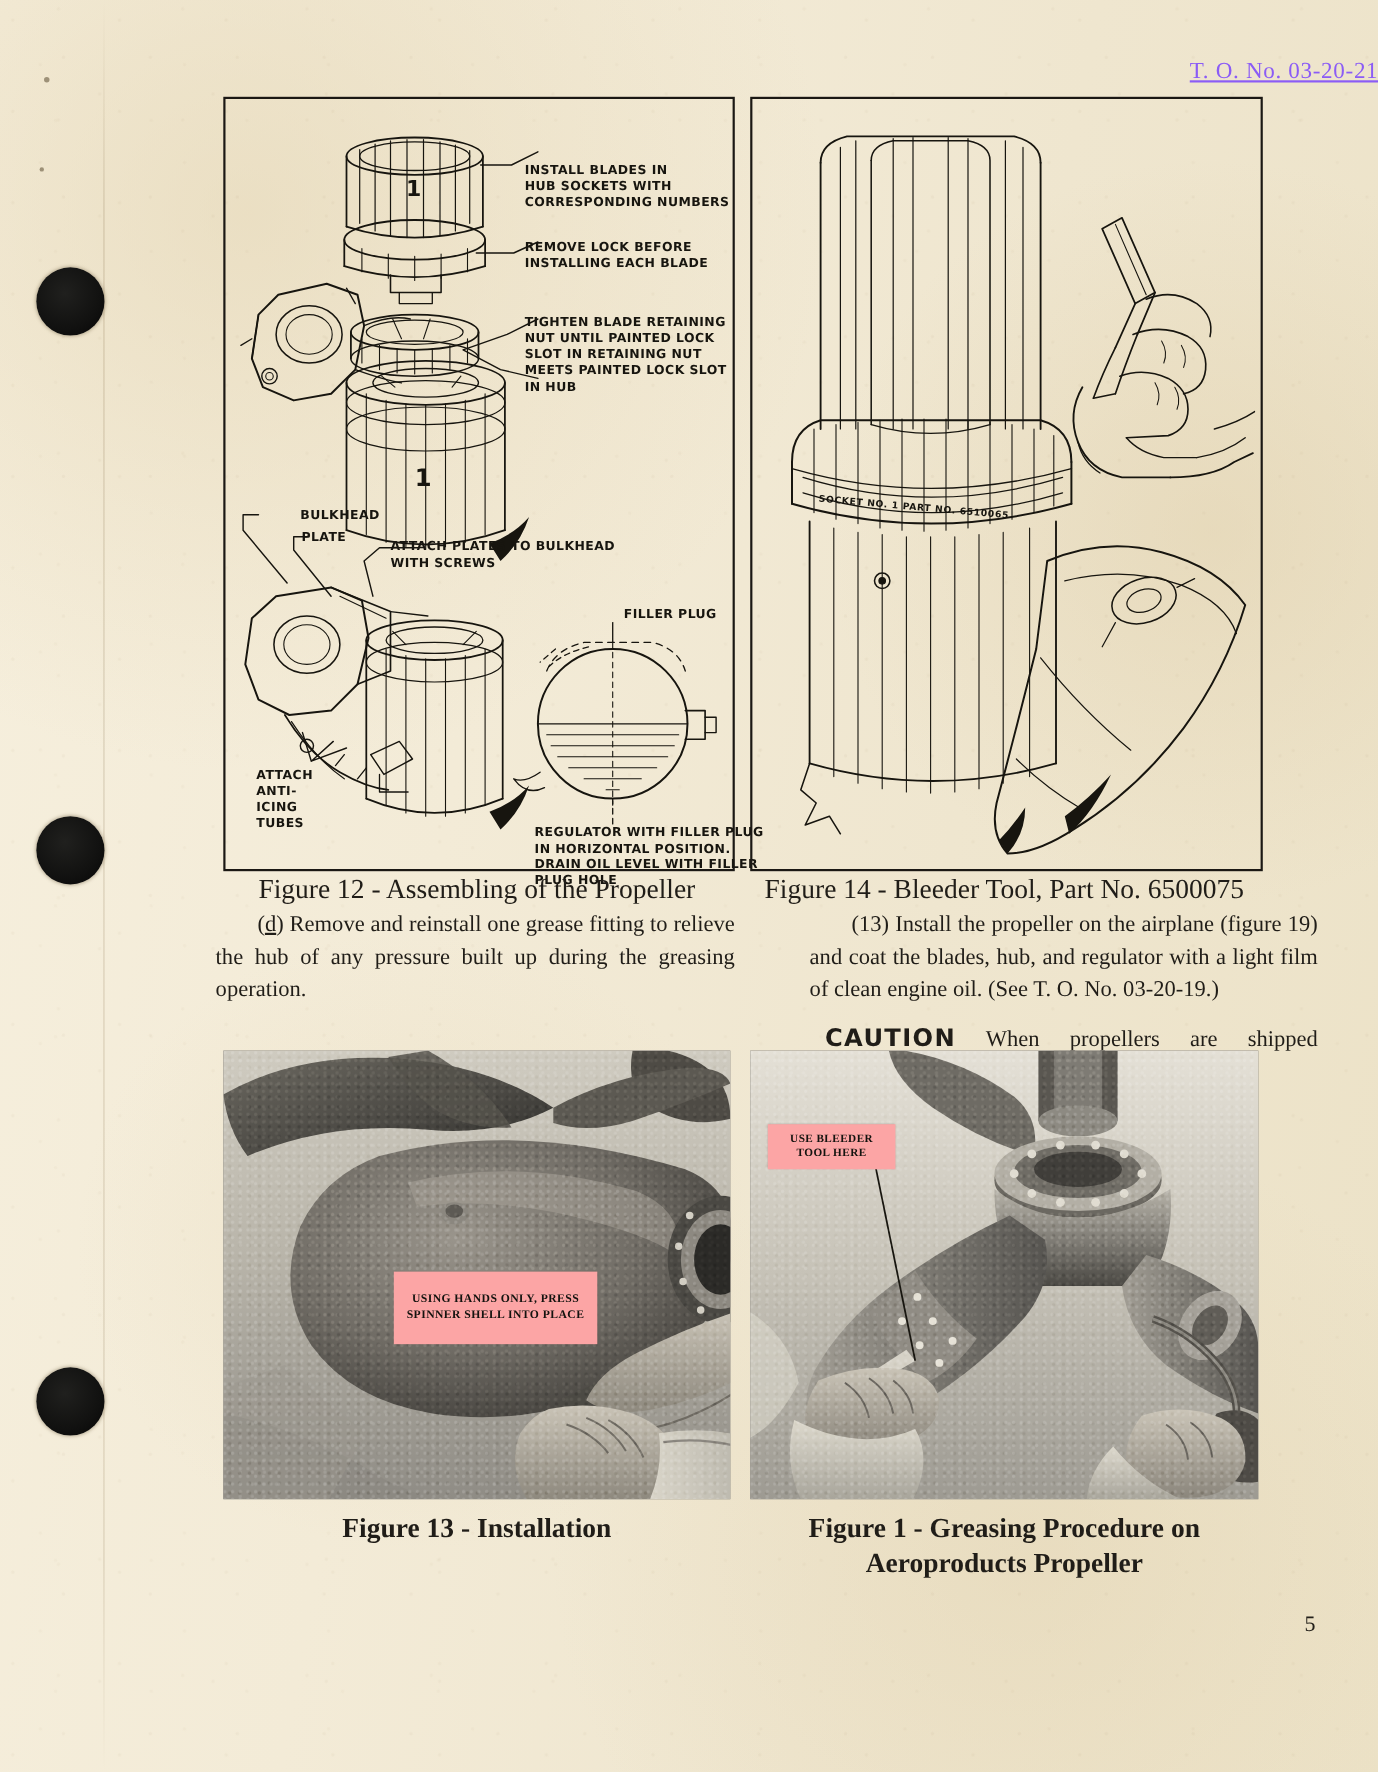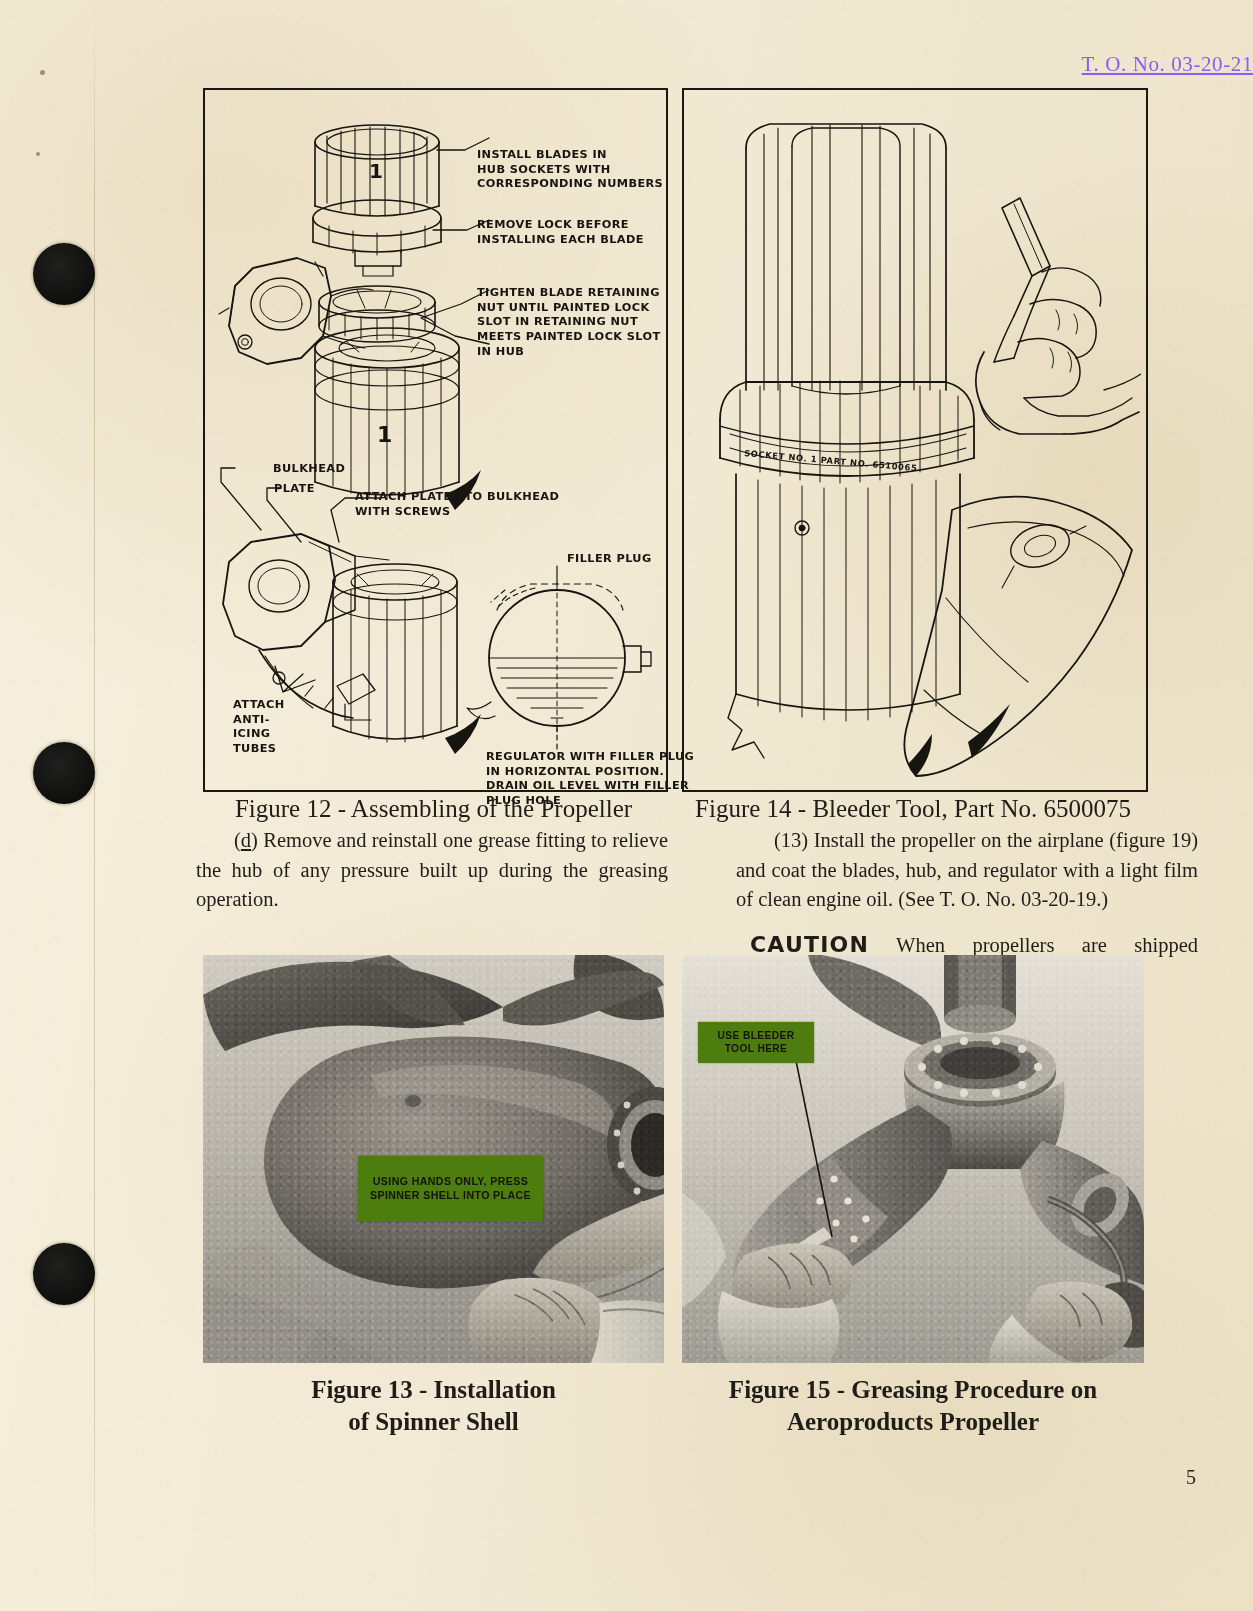--- a/index.html
+++ b/index.html
@@ -68,22 +68,22 @@
   
   .photo{position:absolute;overflow:hidden;background:#8d8a84;}
   #photo13{left:203px;top:955px;width:461px;height:408px;}
   #photo15{left:682px;top:955px;width:462px;height:408px;}
   .ph-noise{position:absolute;inset:0;opacity:.30;mix-blend-mode:overlay;
     background-image:
       radial-gradient(circle at 20% 30%, rgba(255,255,255,.5) 0 1px, transparent 2px),
       radial-gradient(circle at 65% 70%, rgba(0,0,0,.5) 0 1px, transparent 2px),
       radial-gradient(circle at 40% 85%, rgba(255,255,255,.4) 0 1px, transparent 2px);
     background-size:7px 7px,9px 9px,11px 11px;}
-  .plabel{position:absolute;background:#4d7c0f;color:#14130f;
-          font-family:Liberation Sans, sans-serif;font-weight:bold;
+  .plabel{position:absolute;background:#fca5a5;color:#14130f;
+          font-family:Liberation Serif, serif;font-weight:bold;
           text-align:center;letter-spacing:.4px;line-height:1.32;
           box-shadow:0 0 2px rgba(0,0,0,.35);}
 
   
   .lbl{position:absolute;font-family:"DejaVu Sans",sans-serif;font-weight:bold;
        font-size:11.3px;line-height:1.30;letter-spacing:.4px;color:#17150f;white-space:pre;}
   svg{display:block;}
 </style>
 </head>
 <body>
@@ -543,20 +543,19 @@
 
     <path d="M0 238 Q36 260 44 302 Q24 340 0 352 Z" fill="#d9d5ca" opacity=".65"></path>
   </svg>
   <div class="ph-noise"></div>
   <div class="plabel" id="lbl15" style="left: 16px; top: 67px; width: 108px; padding: 7px 4px; font-size: 10.2px; white-space: pre;">USE BLEEDER
 TOOL HERE</div>
 </div>
 
 <div class="cap" id="cap13">
   <div>Figure 13 - Installation</div>
-  <div>of Spinner Shell</div>
 </div>
 <div class="cap" id="cap15">
-  <div>Figure 15 - Greasing Procedure on</div>
+  <div>Figure 1 - Greasing Procedure on</div>
   <div>Aeroproducts Propeller</div>
 </div>
 
 <div id="pageno">5</div>
 
 </body></html>

